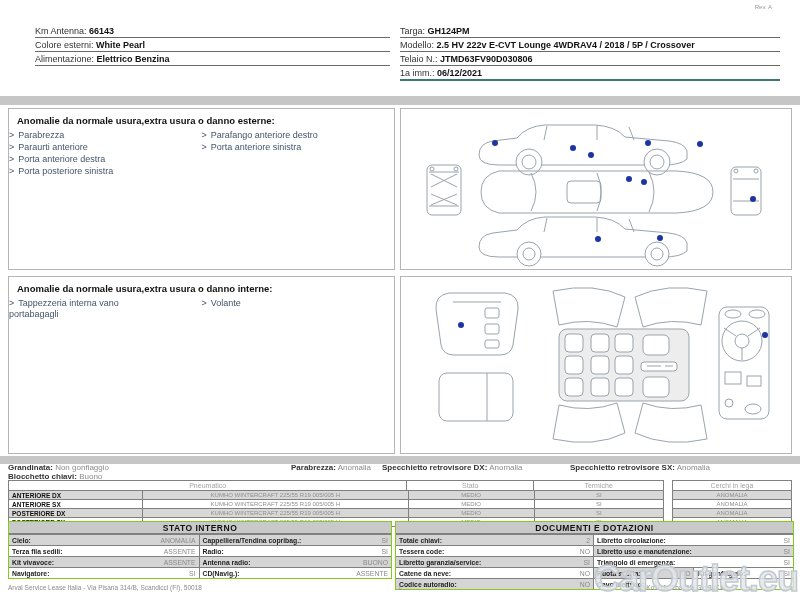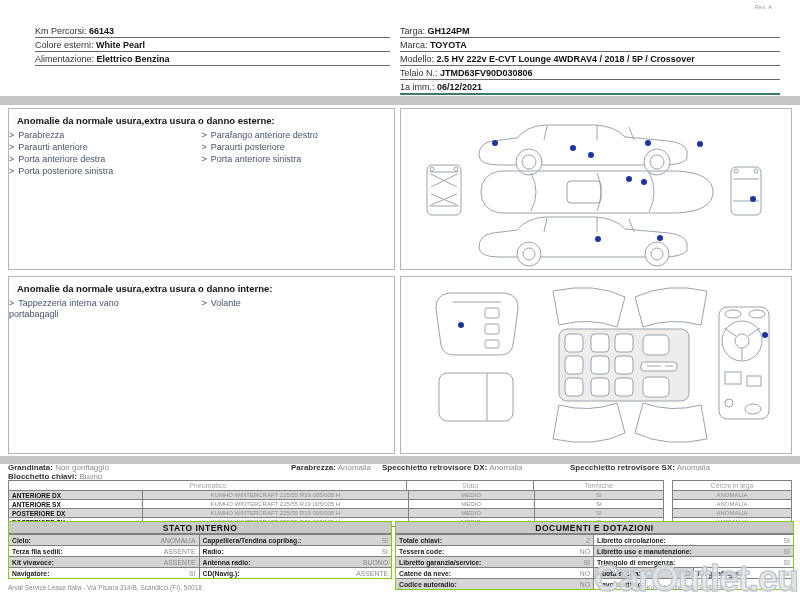--- a/index.html
+++ b/index.html
@@ -99,41 +99,37 @@
 </style>
 </head>
 <body>
 
 <div class="page">
 
   <div class="rev">Rev. A</div>
 
   <div class="info-left">
     <div class="info-row">
-      <span class="lbl">Km Percorsi:</span>
+      <span class="lbl">Km Antenna:</span>
       <span class="val">66143</span>
     </div>
     <div class="info-row">
       <span class="lbl">Colore esterni:</span>
       <span class="val">White Pearl</span>
     </div>
     <div class="info-row">
       <span class="lbl">Alimentazione:</span>
       <span class="val">Elettrico Benzina</span>
     </div>
   </div>
 
   <div class="info-right">
     <div class="info-row">
       <span class="lbl">Targa:</span>
       <span class="val">GH124PM</span>
-    </div>
-    <div class="info-row">
-      <span class="lbl">Marca:</span>
-      <span class="val">TOYOTA</span>
     </div>
     <div class="info-row modello">
       <span class="lbl">Modello:</span>
       <span class="val">2.5 HV 222v E-CVT Lounge 4WDRAV4 / 2018 / 5P / Crossover</span>
     </div>
     <div class="info-row">
       <span class="lbl">Telaio N.:</span>
       <span class="val">JTMD63FV90D030806</span>
     </div>
     <div class="info-row lastteal">
@@ -148,21 +144,20 @@
     <h3>Anomalie da normale usura,extra usura o danno esterne:</h3>
     <div class="acols">
       <div class="acol">
         <div class="aitem"><span class="gt">&gt;</span><span>Parabrezza</span></div>
         <div class="aitem"><span class="gt">&gt;</span><span>Paraurti anteriore</span></div>
         <div class="aitem"><span class="gt">&gt;</span><span>Porta anteriore destra</span></div>
         <div class="aitem"><span class="gt">&gt;</span><span>Porta posteriore sinistra</span></div>
       </div>
       <div class="acol">
         <div class="aitem"><span class="gt">&gt;</span><span>Parafango anteriore destro</span></div>
-        <div class="aitem"><span class="gt">&gt;</span><span>Paraurti posteriore</span></div>
         <div class="aitem"><span class="gt">&gt;</span><span>Porta anteriore sinistra</span></div>
       </div>
     </div>
   </div>
 
   <div class="abox" id="ext-diag">
     <svg width="388" height="158" viewBox="0 0 388 158">
 
       <g>
         <rect class="ln" x="26" y="56" width="34" height="50" rx="5"></rect>

